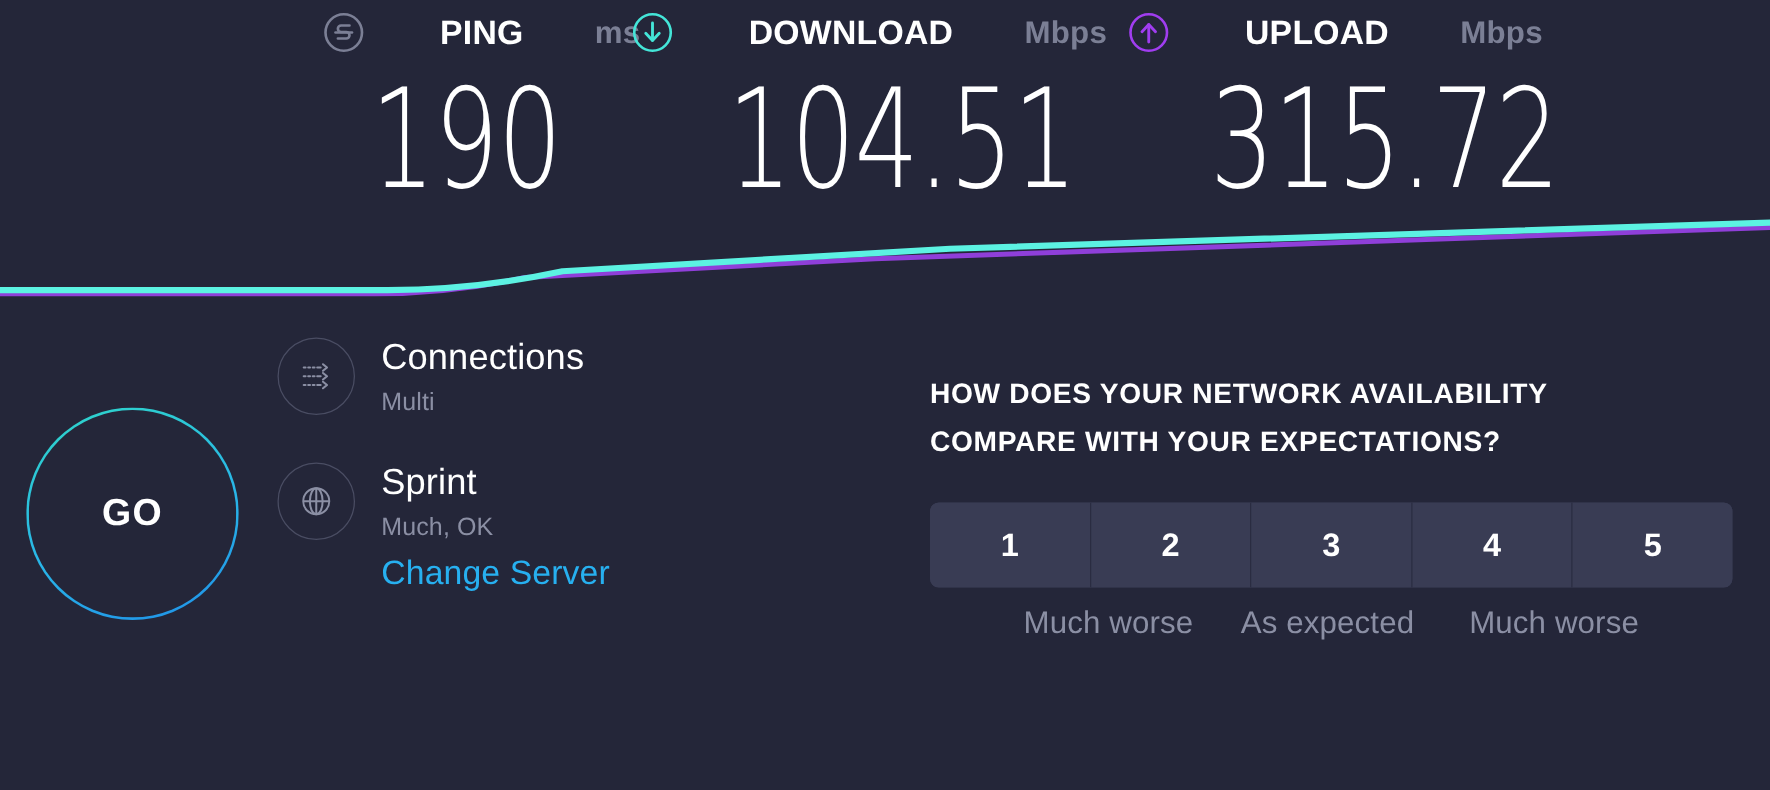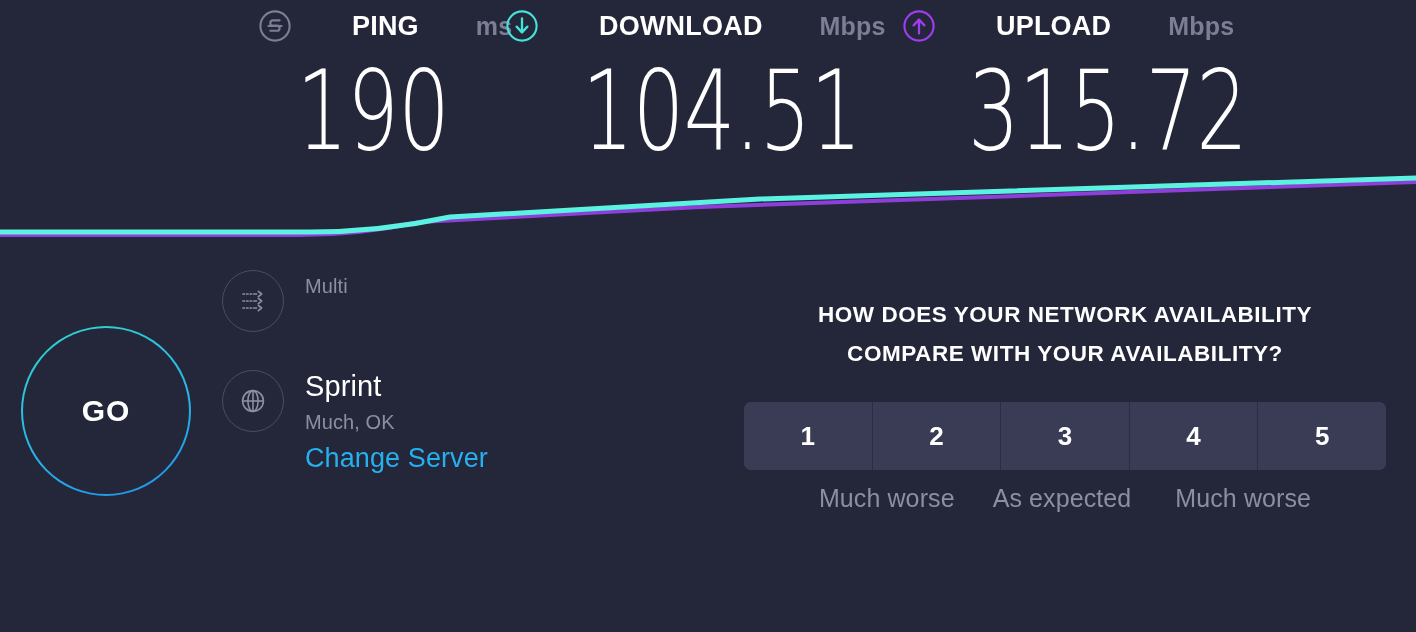--- a/index.html
+++ b/index.html
@@ -96,21 +96,21 @@
     line-height: 1.3; margin-top: 5px; cursor: pointer; letter-spacing: .1px;
   }
 
   #row-connections { height: 96px; }
   #row-server { height: 160px; }
   #row-isp { height: 100px; }
 
   
   #survey { position: absolute; left: 744px; top: 38px; width: 642px; }
   .survey-question {
-    text-align: center; color: #ffffff; font-weight: bold;
+    text-align: left; color: #ffffff; font-weight: bold;
     font-size: 22.5px; line-height: 1.72; letter-spacing: .55px;
   }
   .rating-group {
     display: flex; margin-top: 29px;
     border-radius: 7px; overflow: hidden;
     background: #393c54;
   }
   .rating-btn {
     flex: 1 1 0; height: 68px;
     display: flex; align-items: center; justify-content: center;
@@ -211,20 +211,21 @@
                 <line x1="18.8" y1="25" x2="21.5" y2="25"></line>
             </g>
             <g fill="none" stroke="#8b8fa4" stroke-width="1.7" stroke-linecap="round" stroke-linejoin="round">
               <polyline points="23.4,8.4 26.6,11 23.4,13.6"></polyline>
               <polyline points="23.4,15.4 26.6,18 23.4,20.6"></polyline>
               <polyline points="23.4,22.4 26.6,25 23.4,27.6"></polyline>
             </g>
           </svg>
         </span>
         <div class="info-text">
+          <div class="info-title">Connections</div>
           <div class="info-sub">Multi</div>
         </div>
       </div>
 
       <div class="info-row" id="row-server">
         <span class="circ-icon">
           <svg viewBox="0 0 36 36" width="36" height="36">
             <g fill="none" stroke="#8b8fa4" stroke-width="1.6">
               <circle cx="18" cy="18" r="10.4"></circle>
               <line x1="7.6" y1="18" x2="28.4" y2="18"></line>
@@ -238,21 +239,21 @@
           <div class="info-sub">Much, OK</div>
           <span class="info-link">Change Server</span>
         </div>
       </div>
 
     </div>
 
     <div id="survey">
       <div class="survey-question">
         <div>HOW DOES YOUR NETWORK AVAILABILITY</div>
-        <div>COMPARE WITH YOUR AVAILABILITY?</div>
+        <div>COMPARE WITH YOUR EXPECTATIONS?</div>
       </div>
       <div class="rating-group">
         <div class="rating-btn">1</div>
         <div class="rating-btn">2</div>
         <div class="rating-btn">3</div>
         <div class="rating-btn">4</div>
         <div class="rating-btn">5</div>
       </div>
       <div class="rating-labels">
         <span>Much worse</span>

